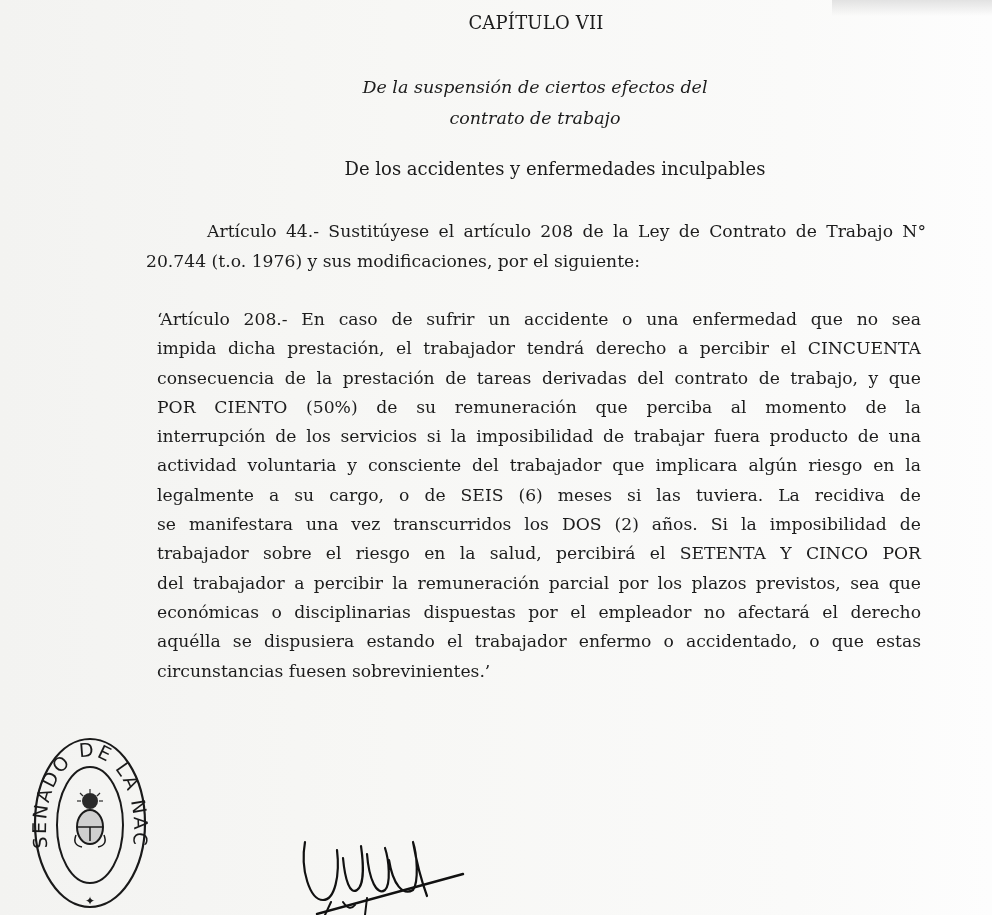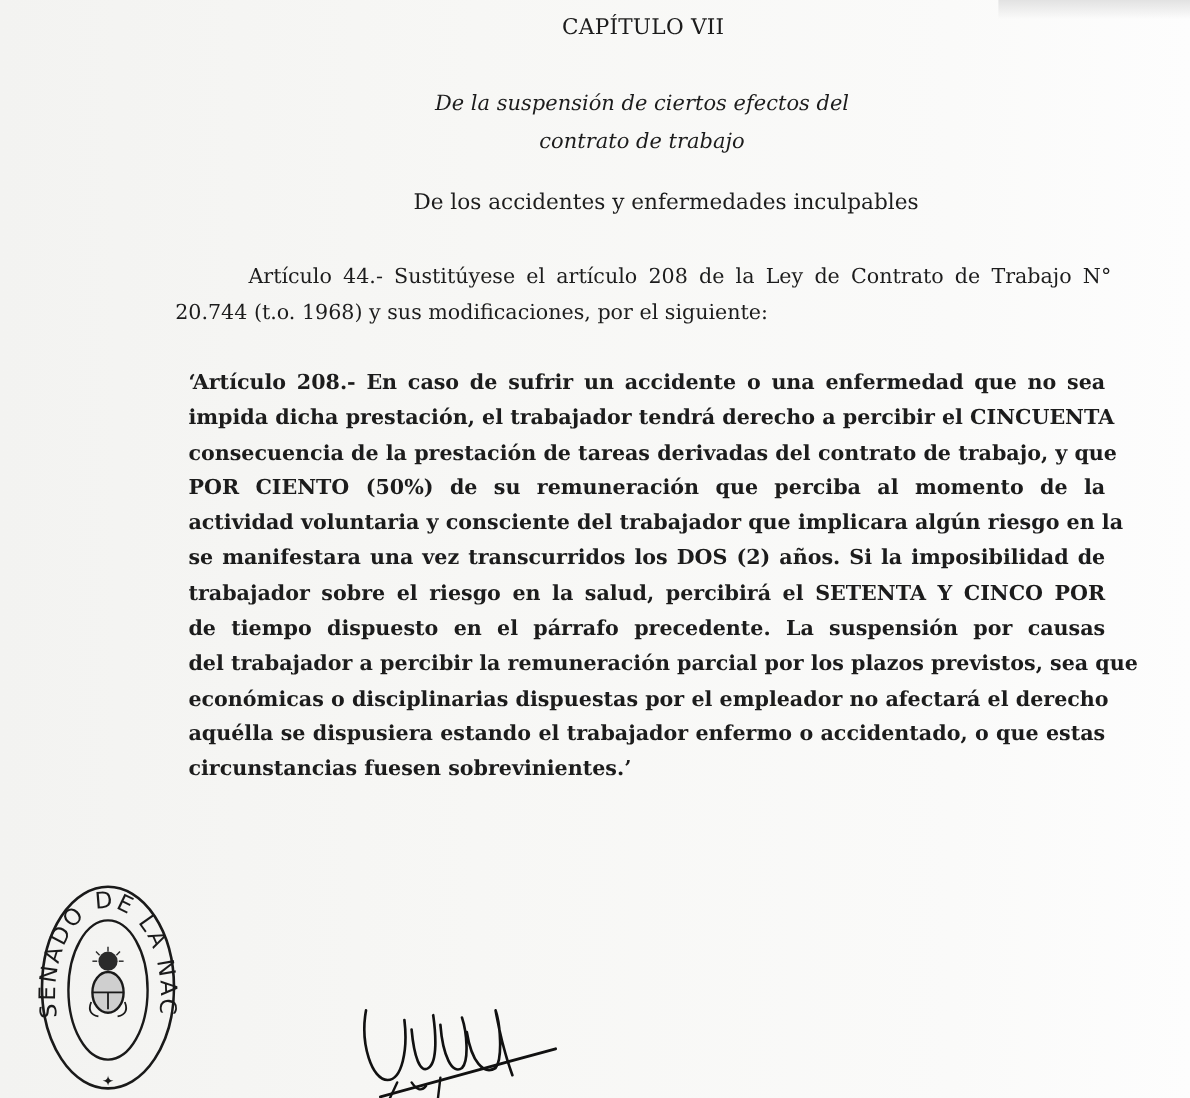--- a/index.html
+++ b/index.html
@@ -73,21 +73,20 @@
       line-height: 29.3px;
       text-align: justify;
       word-spacing: 0px;
     }
     .quoted-article .line {
       display: block;
       text-align: justify;
       text-align-last: justify;
       white-space: nowrap;
       height: 29.3px;
-      font-weight: bold;
     }
     .quoted-article .line.last {
       text-align-last: left;
     }
     .seal {
       position: absolute;
       left: 30px;
       top: 735px;
       width: 120px;
       height: 175px;
@@ -107,31 +106,32 @@
 
   <div class="chapter">CAPÍTULO VII</div>
 
   <div class="subtitle">
     <div>De la suspensión de ciertos efectos del</div>
     <div>contrato de trabajo</div>
   </div>
 
   <div class="section">De los accidentes y enfermedades inculpables</div>
 
-  <div class="article-intro">Artículo 44.- Sustitúyese el artículo 208 de la Ley de Contrato de Trabajo N° 20.744 (t.o. 1968) y sus modificaciones, por el siguiente:</div>
+  <div class="article-intro">Artículo 44.- Sustitúyese el artículo 208 de la Ley de Contrato de Trabajo N° 20.744 (t.o. 1976) y sus modificaciones, por el siguiente:</div>
 
   <div class="quoted-article">
     <span class="line">‘Artículo 208.- En caso de sufrir un accidente o una enfermedad que no sea</span>
     <span class="line">impida dicha prestación, el trabajador tendrá derecho a percibir el CINCUENTA</span>
     <span class="line">consecuencia de la prestación de tareas derivadas del contrato de trabajo, y que</span>
     <span class="line">POR CIENTO (50%) de su remuneración que perciba al momento de la</span>
+    <span class="line">interrupción de los servicios si la imposibilidad de trabajar fuera producto de una</span>
     <span class="line">actividad voluntaria y consciente del trabajador que implicara algún riesgo en la</span>
+    <span class="line">legalmente a su cargo, o de SEIS (6) meses si las tuviera. La recidiva de</span>
     <span class="line">se manifestara una vez transcurridos los DOS (2) años. Si la imposibilidad de</span>
     <span class="line">trabajador sobre el riesgo en la salud, percibirá el SETENTA Y CINCO POR</span>
-    <span class="line">de tiempo dispuesto en el párrafo precedente. La suspensión por causas</span>
     <span class="line">del trabajador a percibir la remuneración parcial por los plazos previstos, sea que</span>
     <span class="line">económicas o disciplinarias dispuestas por el empleador no afectará el derecho</span>
     <span class="line">aquélla se dispusiera estando el trabajador enfermo o accidentado, o que estas</span>
     <span class="line last">circunstancias fuesen sobrevinientes.’</span>
   </div>
 
   <div class="seal">
     <svg width="120" height="175" viewBox="0 0 120 175">
       <defs>
         <path id="sealArc" d="M 18,115 A 44,72 0 1,1 102,115" fill="none"></path>

